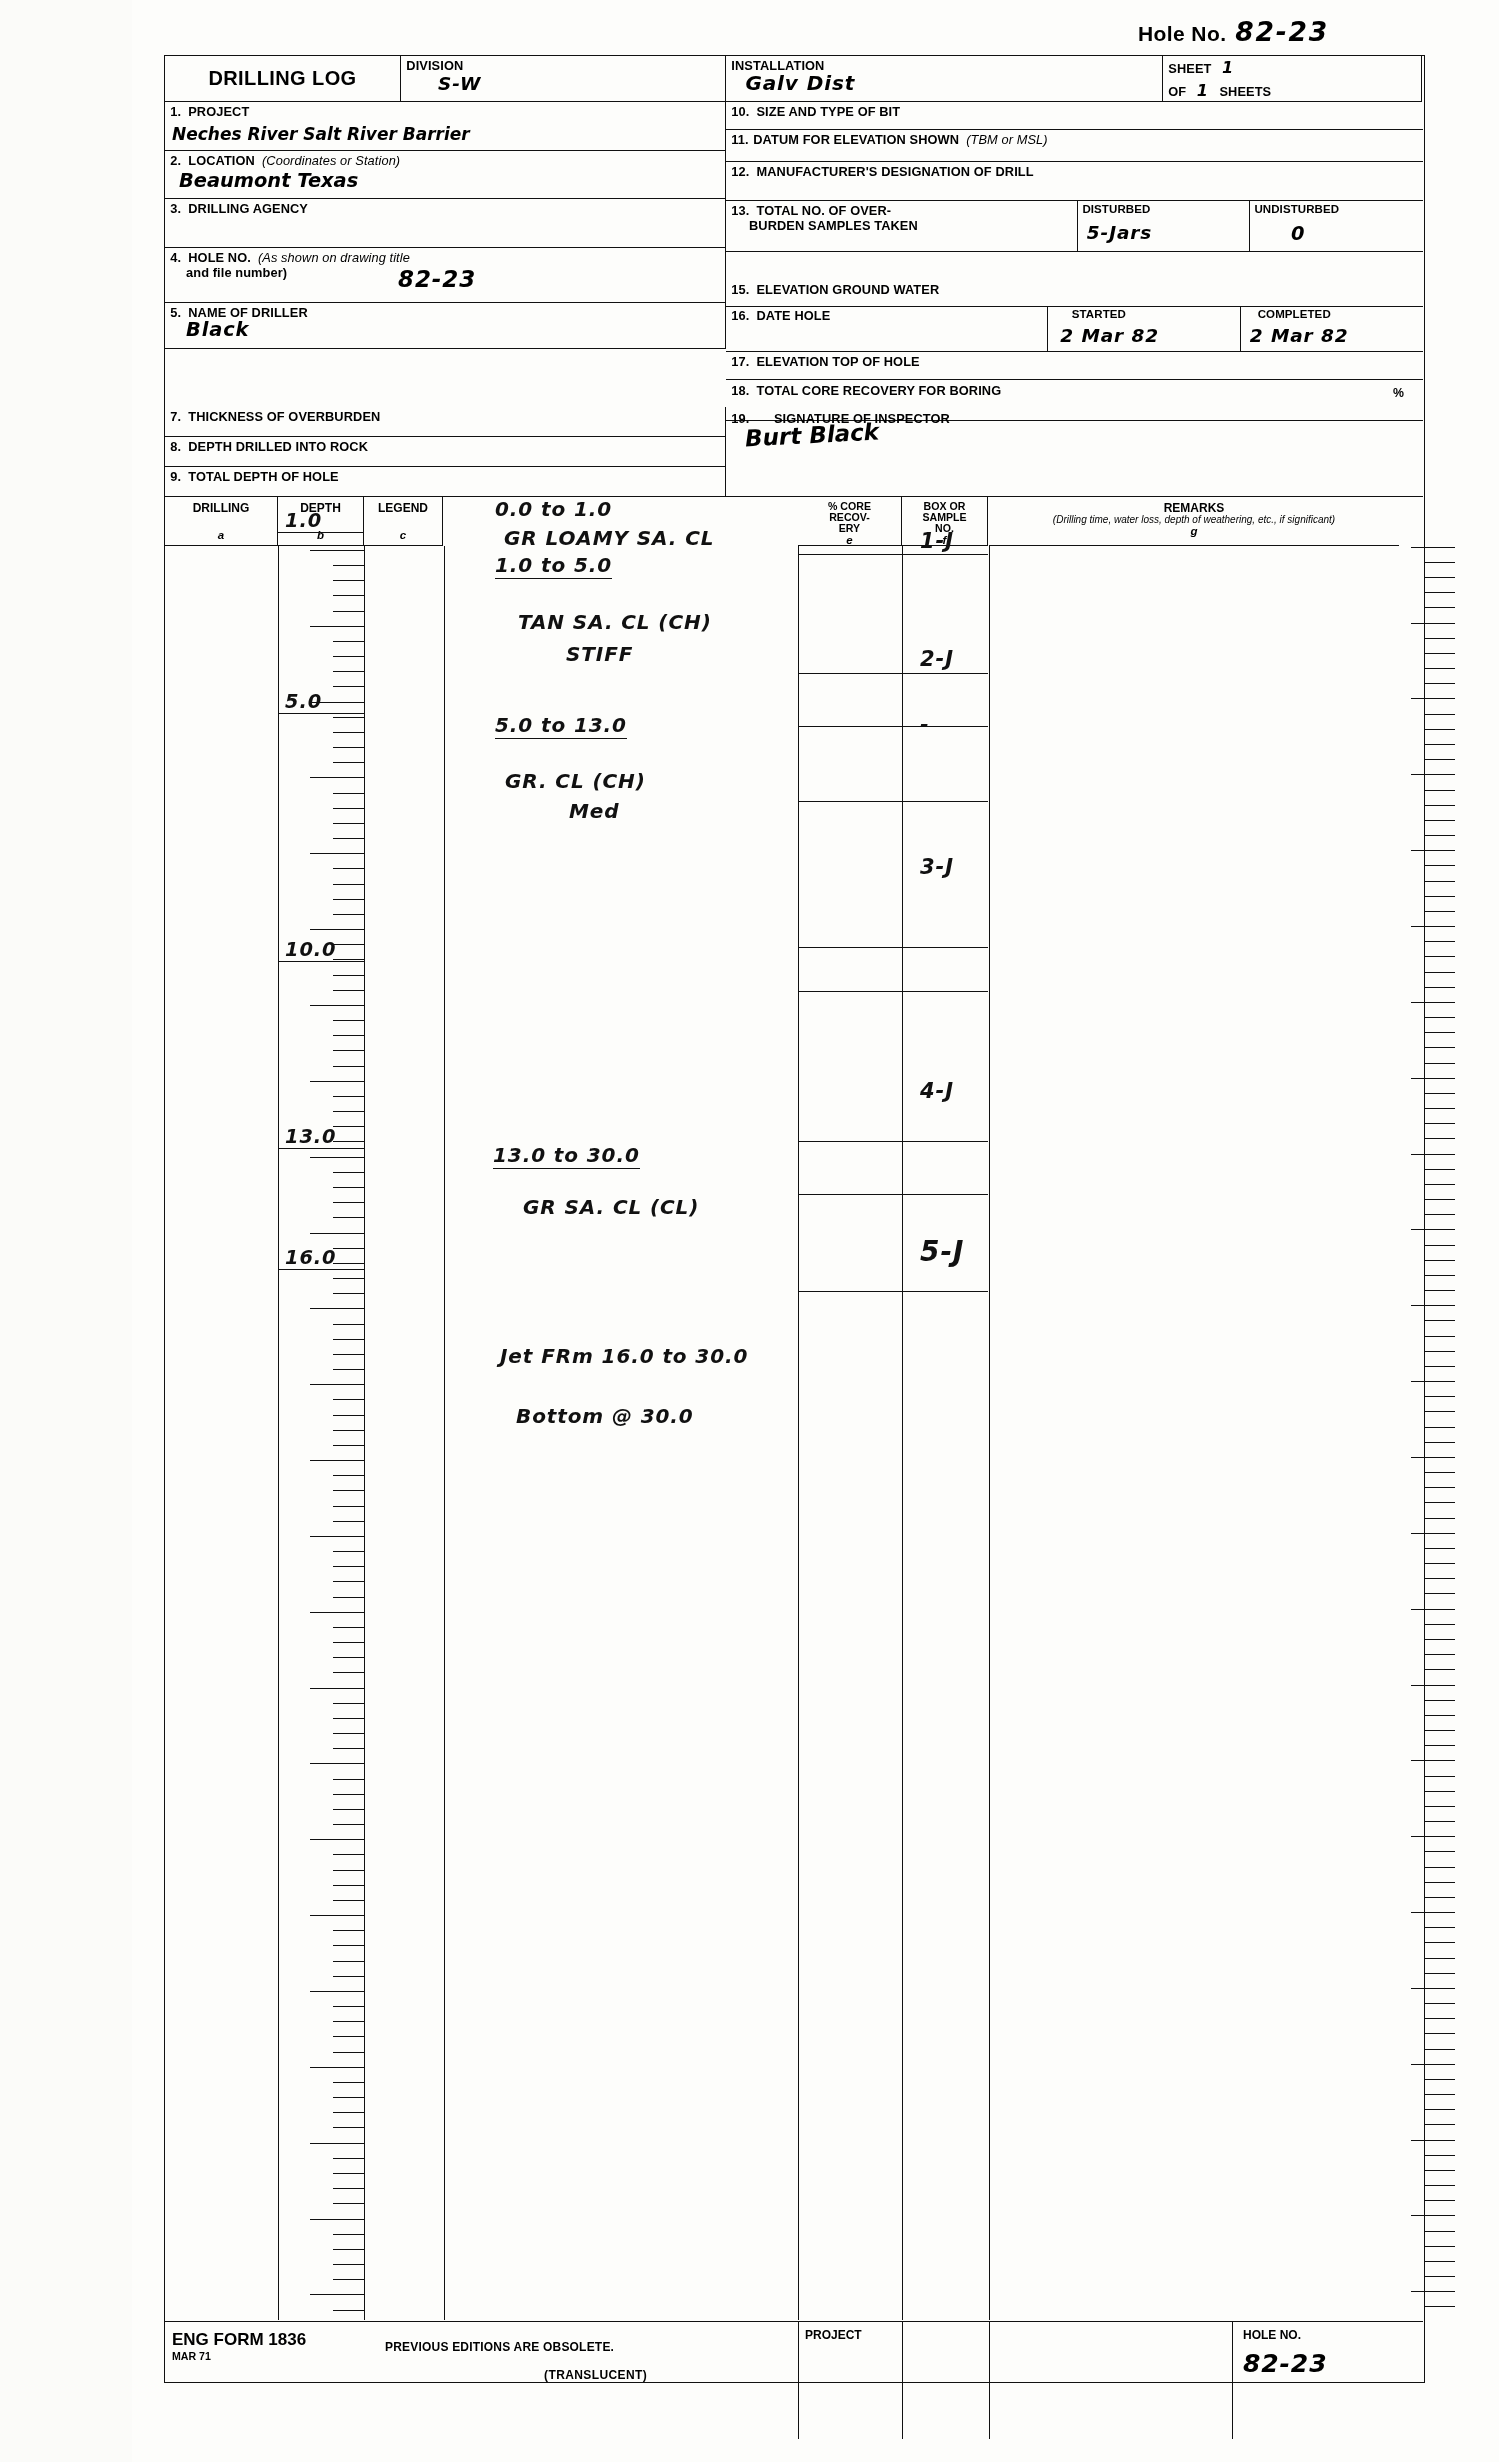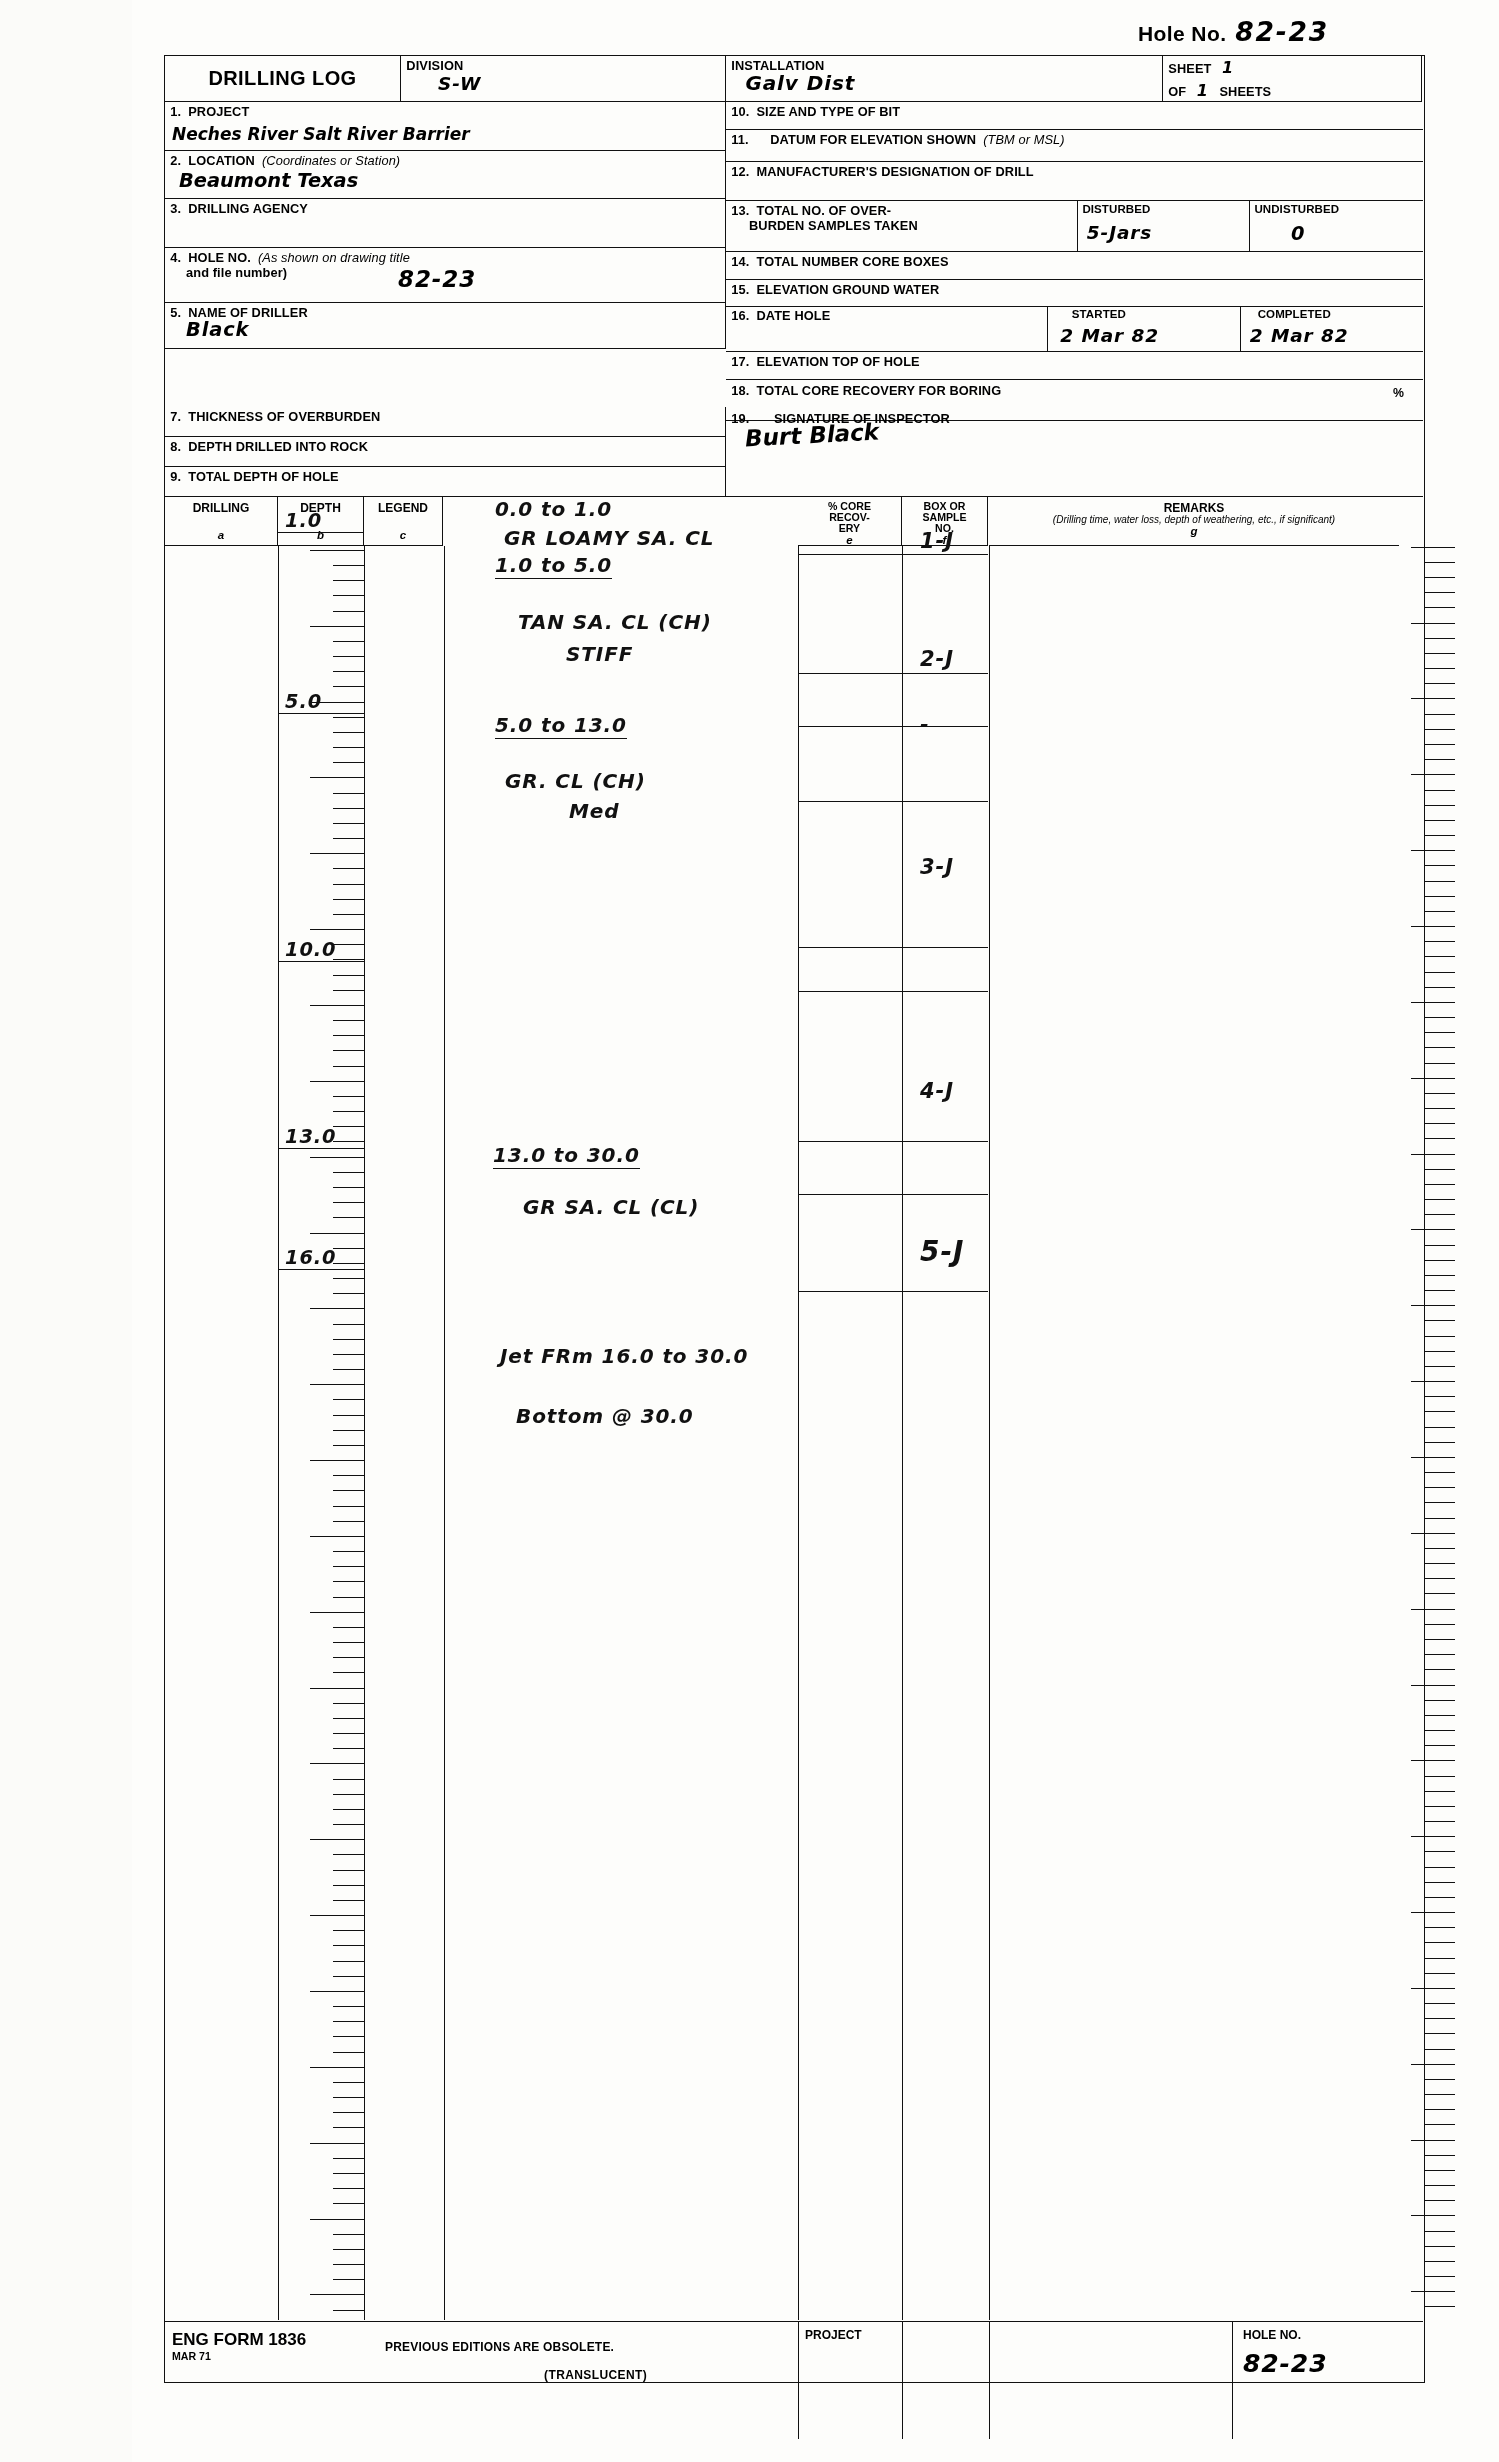--- a/index.html
+++ b/index.html
@@ -382,21 +382,21 @@
       <span class="lbl">9.</span>
       <span class="lbl" style="margin-left:3.5px;">TOTAL DEPTH OF HOLE</span>
     </div>
 
     <div class="cell rcol" id="r10">
       <span class="lbl">10.</span>
       <span class="lbl" style="margin-left:3.5px;">SIZE AND TYPE OF BIT</span>
     </div>
     <div class="cell rcol" id="r11">
       <span class="lbl">11.</span>
-      <span class="lbl" style="margin-left:18px;">DATUM FOR ELEVATION SHOWN</span>
+      <span class="lbl" style="margin-left:1px;">DATUM FOR ELEVATION SHOWN</span>
       <span class="lbl italic" style="margin-left:3.5px;">(TBM or MSL)</span>
     </div>
     <div class="cell rcol" id="r12">
       <span class="lbl">12.</span>
       <span class="lbl" style="margin-left:3.5px;">MANUFACTURER'S DESIGNATION OF DRILL</span>
     </div>
 
     <div class="cell rcol" id="r13">
       <span class="lbl">13.</span>
       <span class="lbl" style="margin-left:3.5px;">TOTAL NO. OF OVER-</span>
@@ -404,24 +404,20 @@
     </div>
     <div class="sub" id="r13-dist">
       <span class="lbl sm">DISTURBED</span>
       <div class="hw" style="position:absolute;left:8.8px;top:21px;font-size:18.5px;">5-Jars</div>
     </div>
     <div class="sub" id="r13-undist">
       <span class="lbl sm">UNDISTURBED</span>
       <div class="hw" style="position:absolute;left:41px;top:21px;font-size:19.4px;">0</div>
     </div>
 
-    <div class="cell rcol" id="r14">
-      <span class="lbl">14.</span>
-      <span class="lbl" style="margin-left:3.5px;">TOTAL NUMBER CORE BOXES</span>
-    </div>
     <div class="cell rcol" id="r15">
       <span class="lbl">15.</span>
       <span class="lbl" style="margin-left:3.5px;">ELEVATION GROUND WATER</span>
     </div>
 
     <div class="cell rcol" id="r16">
       <span class="lbl">16.</span>
       <span class="lbl" style="margin-left:3.5px;">DATE HOLE</span>
     </div>
     <div class="sub" id="r16-start">

